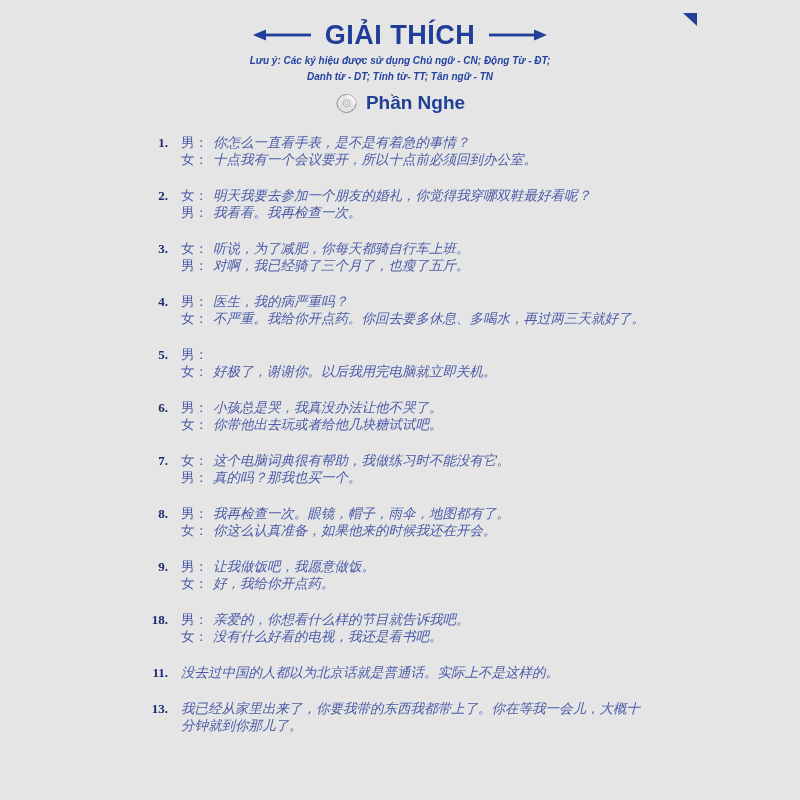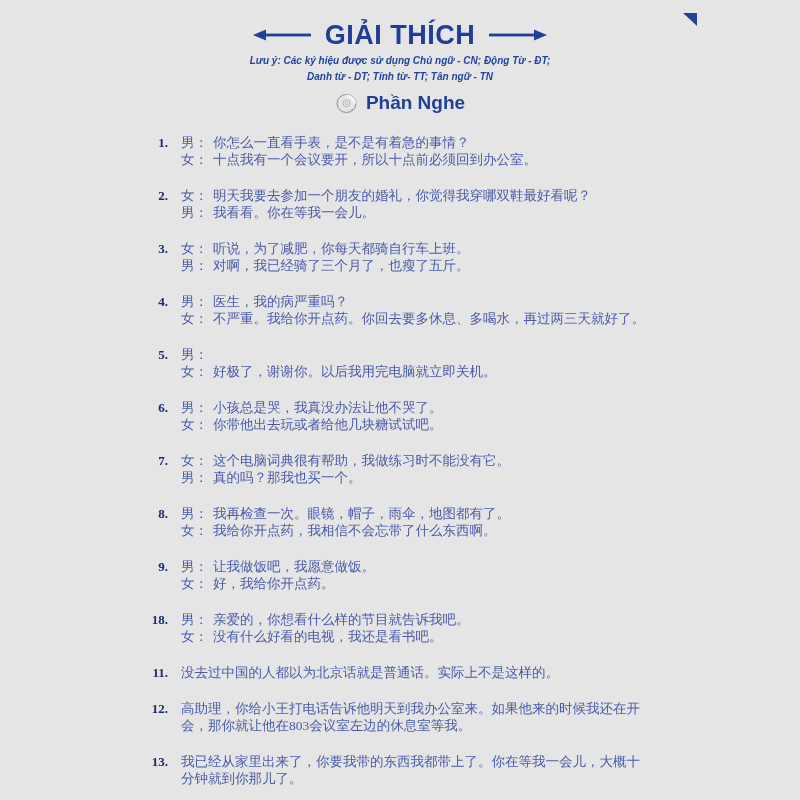--- a/index.html
+++ b/index.html
@@ -88,21 +88,21 @@
     align-items: flex-start;
     font-size: 13.5px;
     line-height: 17px;
     color: #4A5AA8;
   }
   .speaker {
     flex: 0 0 auto;
     margin-right: 5px;
     white-space: nowrap;
   }
-  .line-text { max-width: 470px; }
+  .line-text { max-width: 470px; font-style: italic; }
   .line.para .line-text { width: 470px; }
 </style>
 </head>
 <body>
 
 <div class="page">
 
   <svg class="corner-triangle" width="14" height="13" viewBox="0 0 14 13">
     <polygon points="0,0 14,0 14,13" fill="#21409A"></polygon>
   </svg>
@@ -150,21 +150,21 @@
 
     <li class="list-item">
       <span class="num">2.</span>
       <div class="lines">
           <div class="line">
             <span class="speaker">女：</span>
             <span class="line-text">明天我要去参加一个朋友的婚礼，你觉得我穿哪双鞋最好看呢？</span>
           </div>
           <div class="line">
             <span class="speaker">男：</span>
-            <span class="line-text">我看看。你在等我一会儿。</span>
+            <span class="line-text">我看看。我再检查一次。</span>
           </div>
         </div>
     </li>
 
     <li class="list-item">
       <span class="num">3.</span>
       <div class="lines">
           <div class="line">
             <span class="speaker">女：</span>
             <span class="line-text">听说，为了减肥，你每天都骑自行车上班。</span>
@@ -233,21 +233,21 @@
 
     <li class="list-item">
       <span class="num">8.</span>
       <div class="lines">
           <div class="line">
             <span class="speaker">男：</span>
             <span class="line-text">我再检查一次。眼镜，帽子，雨伞，地图都有了。</span>
           </div>
           <div class="line">
             <span class="speaker">女：</span>
-            <span class="line-text">我给你开点药，我相信不会忘带了什么东西啊。</span>
+            <span class="line-text">你这么认真准备，如果他来的时候我还在开会。</span>
           </div>
         </div>
     </li>
 
     <li class="list-item">
       <span class="num">9.</span>
       <div class="lines">
           <div class="line">
             <span class="speaker">男：</span>
             <span class="line-text">让我做饭吧，我愿意做饭。</span>
@@ -275,28 +275,20 @@
 
     <li class="list-item">
       <span class="num">11.</span>
       <div class="lines">
           <div class="line para">
             <span class="line-text">没去过中国的人都以为北京话就是普通话。实际上不是这样的。</span>
           </div>
         </div>
     </li>
 
-    <li class="list-item">
-      <span class="num">12.</span>
-      <div class="lines">
-          <div class="line para">
-            <span class="line-text">高助理，你给小王打电话告诉他明天到我办公室来。如果他来的时候我还在开会，那你就让他在803会议室左边的休息室等我。</span>
-          </div>
-        </div>
-    </li>
 
     <li class="list-item">
       <span class="num">13.</span>
       <div class="lines">
           <div class="line para">
             <span class="line-text">我已经从家里出来了，你要我带的东西我都带上了。你在等我一会儿，大概十分钟就到你那儿了。</span>
           </div>
         </div>
     </li>
   </ol>

